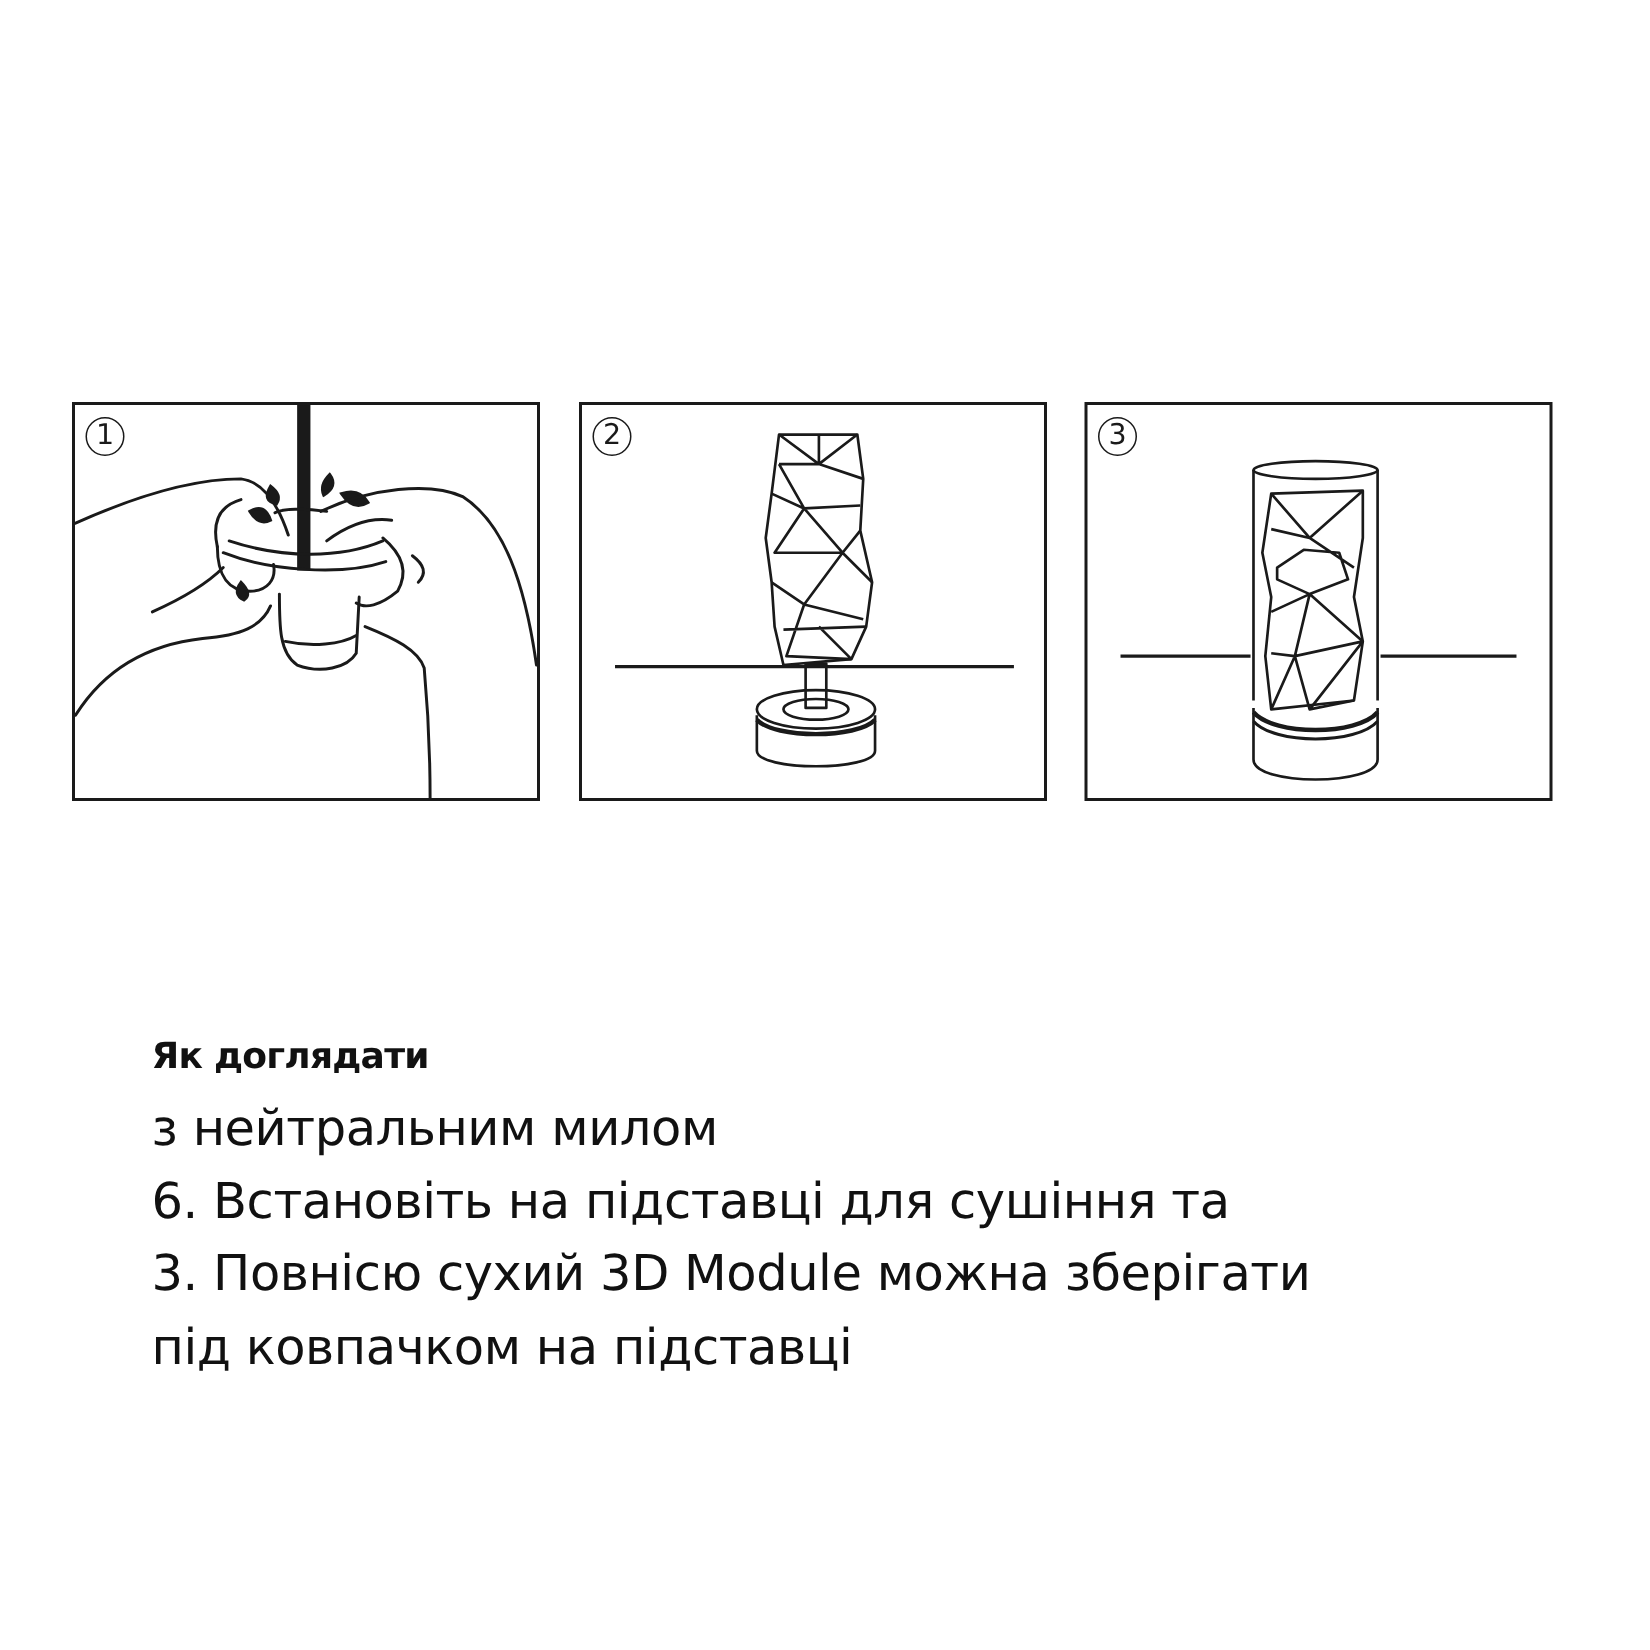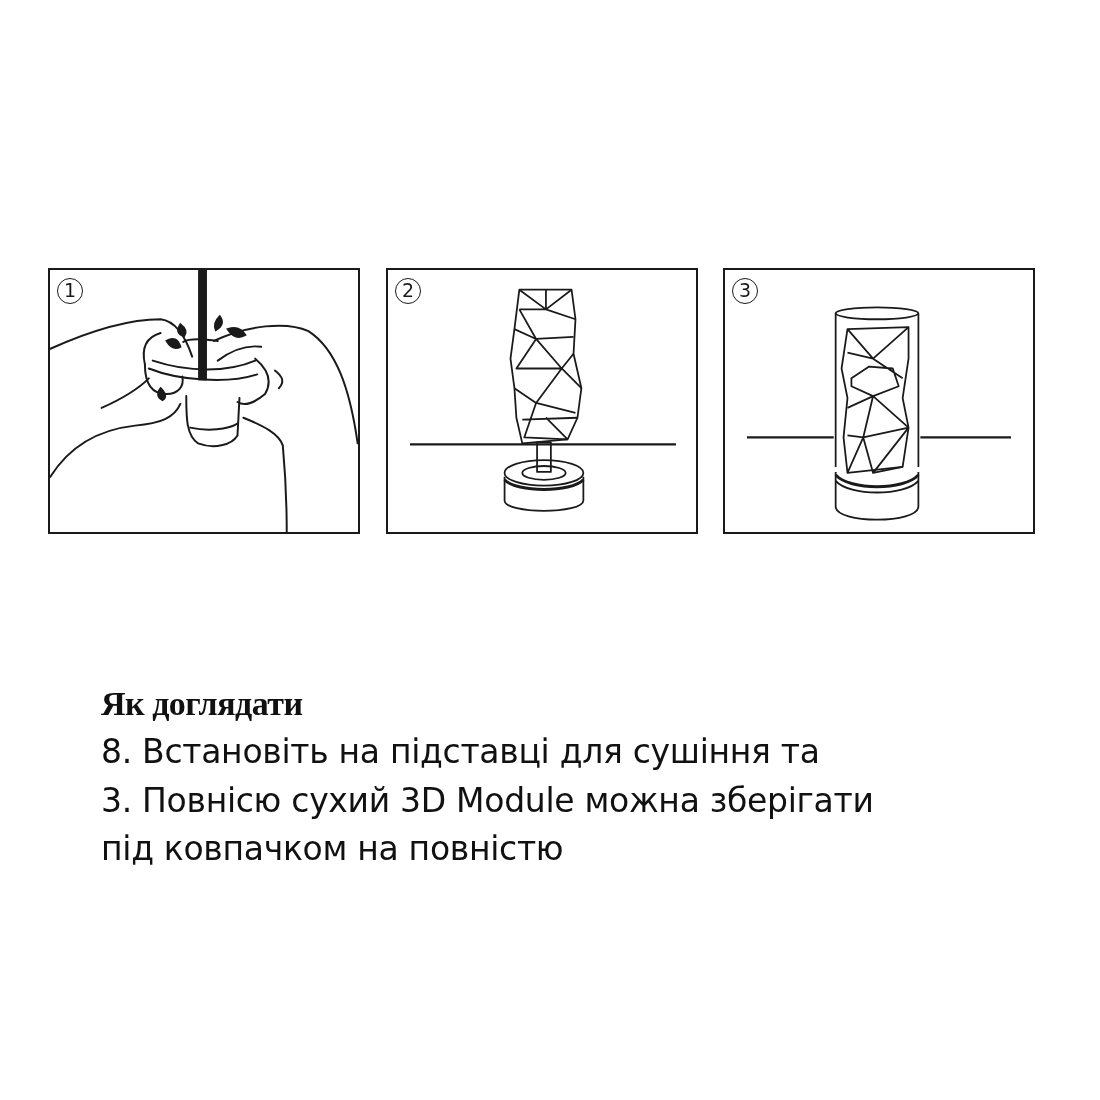--- a/index.html
+++ b/index.html
@@ -3,21 +3,21 @@
 <meta charset="utf-8">
 <style>
   html, body { margin:0; padding:0; background:#ffffff; }
   body { width:1100px; height:1100px; position:relative; overflow:hidden; font-family:"DejaVu Sans", sans-serif; color:#111; }
   .panel { position:absolute; top:268px; width:312px; height:266px; border:2px solid #1a1a1a; box-sizing:border-box; background:#fff; }
   .panel svg { position:absolute; left:0; top:0; width:100%; height:100%; }
   .num { position:absolute; left:7px; top:8px; width:26px; height:26px; border:1.6px solid #1a1a1a; border-radius:50%; box-sizing:border-box;
          font-size:19px; line-height:23px; text-align:center; font-family:"DejaVu Sans", sans-serif; color:#1a1a1a; }
   #p1 { left:48px; } #p2 { left:386px; } #p3 { left:723px; }
   .text { position:absolute; left:101px; top:680px; }
-  .heading { font-weight:bold; font-size:34px; line-height:48px; letter-spacing:-0.5px;font-family:Liberation Serif, serif; }
+  .heading { font-weight:bold; font-size:24px; line-height:48px; letter-spacing:-0.5px; }
   .line { font-size:33px; line-height:48.5px; letter-spacing:-0.3px; white-space:nowrap; }
 </style>
 </head>
 <body>
 
 <div class="panel" id="p1">
   <svg viewBox="0 0 312 266" fill="none" stroke="#1a1a1a" stroke-width="2" stroke-linecap="round">
     <rect x="150" y="0" width="9" height="112" fill="#1a1a1a" stroke="none"></rect>
     <path d="M132 55 q-6 10 4 12 q4 -6 -4 -12z" fill="#1a1a1a"></path>
     <path d="M172 47 q6 8 -4 14 q-3 -7 4 -14z" fill="#1a1a1a"></path>
@@ -68,16 +68,17 @@
     <path d="M124 60 L150 90 L186 58 M150 90 L124 84 M150 90 L180 110 M128 110 L146 98 L170 100 L176 118 L150 128 L128 118 Z M150 128 L124 140 M150 128 L186 160 M150 128 L140 170 L124 168 M140 170 L186 160 M140 170 L124 206 M140 170 L150 206 L180 200 M150 206 L186 160"></path>
     <path d="M112 205 L112 240 C112 258 196 258 196 240 L196 205"></path>
     <path d="M112 208 C126 224 182 224 196 208" stroke-width="3"></path>
     <path d="M112 214 C126 230 182 230 196 214" stroke-width="2"></path>
   </svg>
   <div class="num">3</div>
 </div>
 
 <div class="text">
   <div class="heading">Як доглядати</div>
-  <div class="line">8. Встановіть на підставці для сушіння та</div>
+  <div class="line">з нейтральним милом</div>
+  <div class="line">6. Встановіть на підставці для сушіння та</div>
   <div class="line">3. Повнісю сухий 3D Module можна зберігати</div>
-  <div class="line">під ковпачком на повністю</div>
+  <div class="line">під ковпачком на підставці</div>
 </div>
 
 </body></html>

